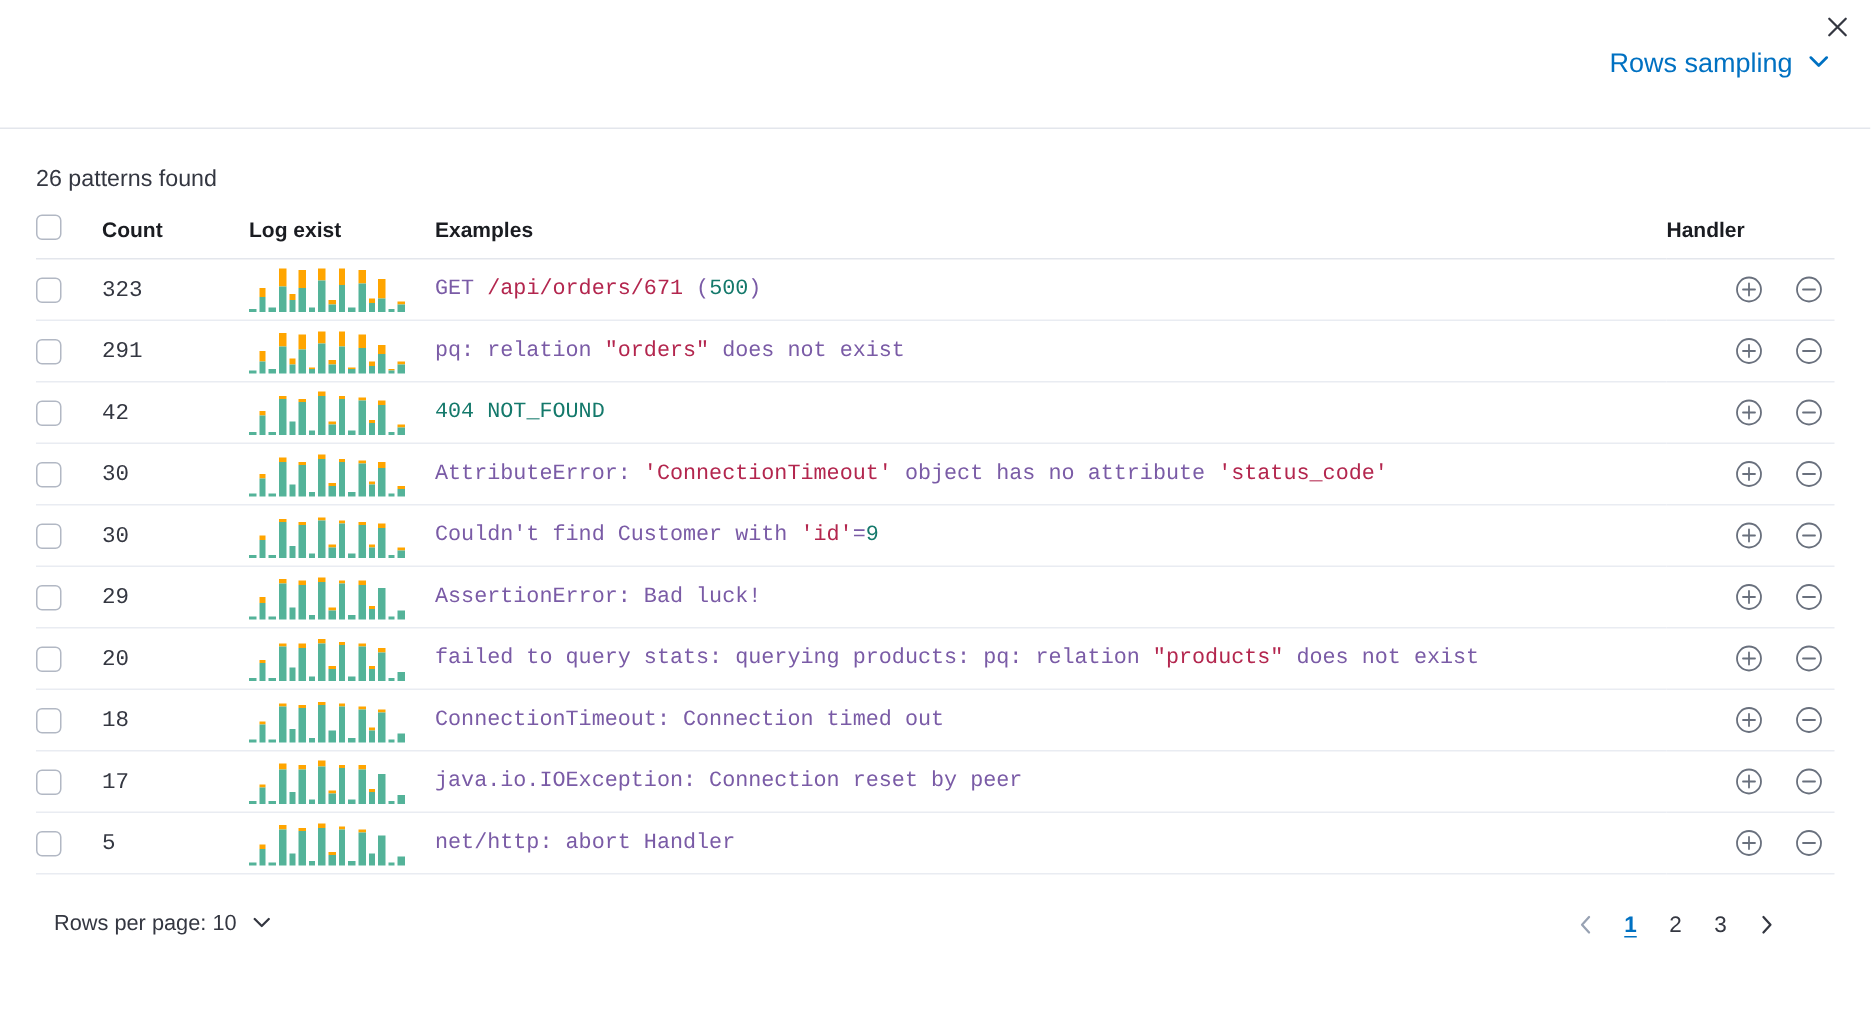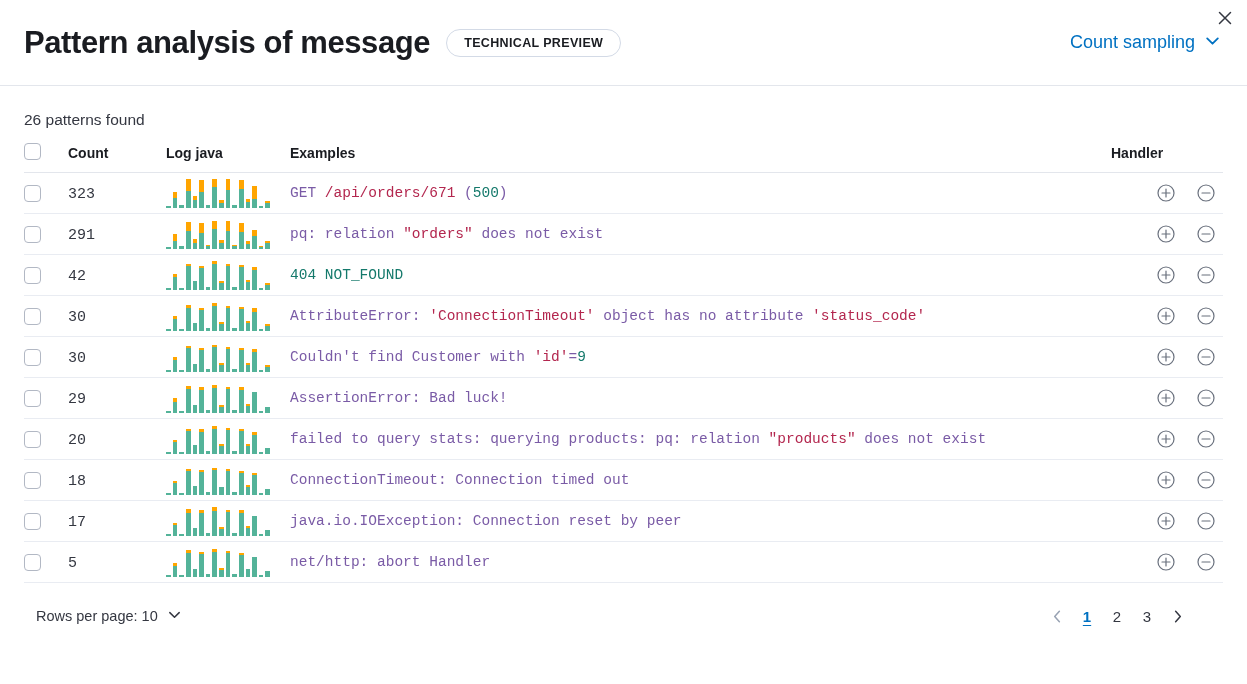--- a/index.html
+++ b/index.html
@@ -198,27 +198,23 @@
     font-weight: 700;
     text-decoration: underline;
     text-underline-offset: 3px;
   }
   .pg.arrow { color: #343741; }
 </style>
 </head>
 <body>
 
 <div class="header">
-  <div class="title-group">
-    <div class="page-title">Pattern analysis of message</div>
-    <div class="preview-badge">TECHNICAL PREVIEW</div>
-  </div>
   <div class="header-right">
     <div class="auto-sampling">
-      <span>Count sampling</span>
+      <span>Rows sampling</span>
       <span class="chev">
         <svg width="17" height="17" viewBox="0 0 16 16" fill="none" stroke="#0071c2" stroke-width="1.7" stroke-linecap="round" stroke-linejoin="round">
             <path d="M3 6l5 5 5-5"></path>
           </svg>
       </span>
     </div>
   </div>
   <div class="close-btn">
     <svg width="16" height="16" viewBox="0 0 16 16" fill="none" stroke="#343741" stroke-width="1.5" stroke-linecap="round">
         <path d="M2.5 2.5l11 11M13.5 2.5l-11 11"></path>
@@ -237,21 +233,21 @@
         <col class="col-rate">
         <col class="col-ex">
         <col class="col-act">
     </colgroup>
     <thead>
       <tr>
         <th>
           <span class="cb"></span>
         </th>
         <th>Count</th>
-        <th>Log java</th>
+        <th>Log exist</th>
         <th>Examples</th>
         <th class="th-actions">Handler</th>
       </tr>
     </thead>
     <tbody id="rows-body">
         <tr>
           <td>
             <span class="cb"></span>
           </td>
           <td><span class="count-val">323</span></td>

